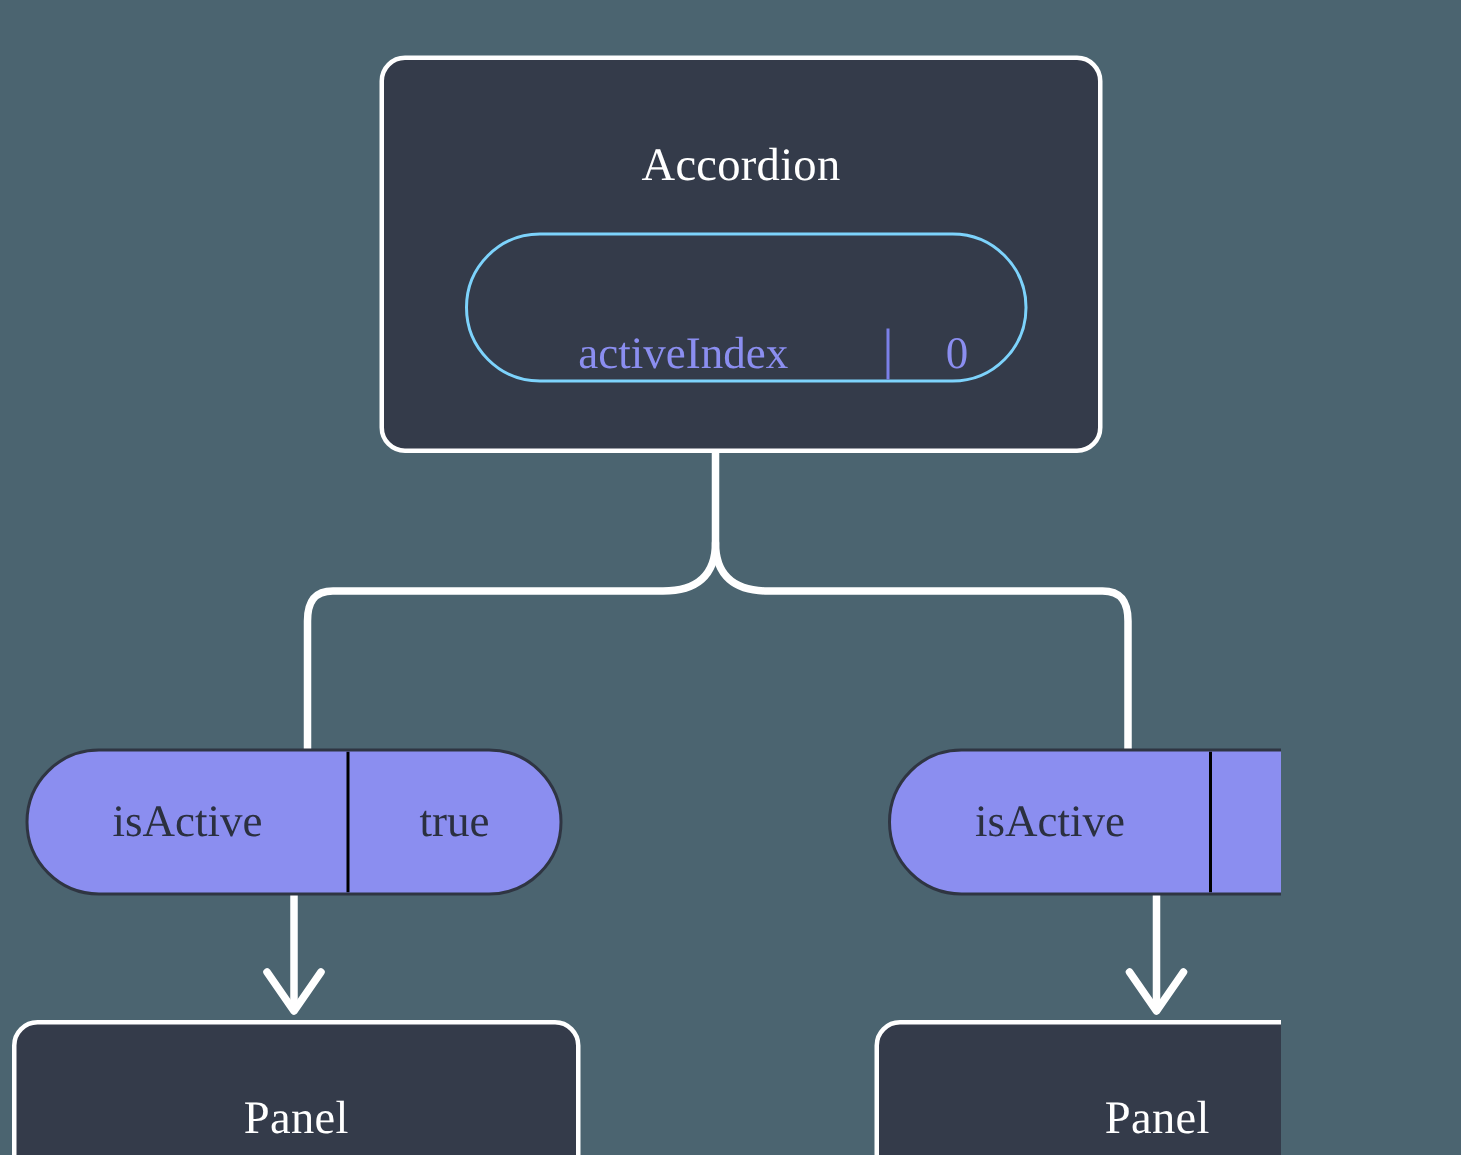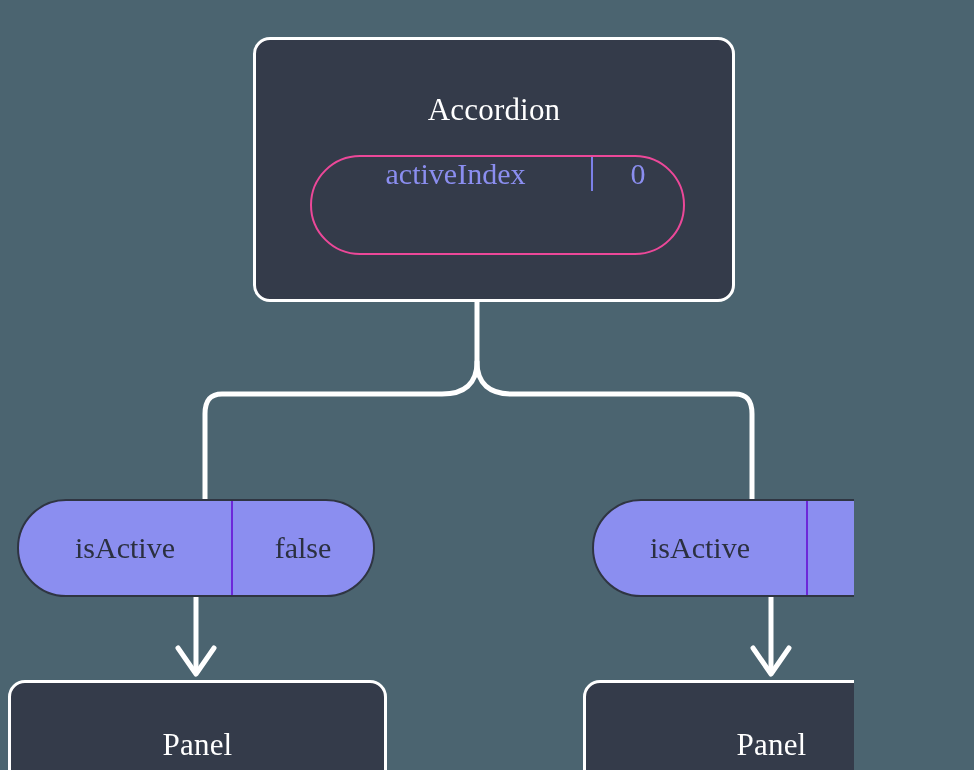--- a/index.html
+++ b/index.html
@@ -59,24 +59,24 @@
   #accordion-title { top: 52px; }
 
   
   #activeindex-pill {
     position: absolute;
     left: 54px;
     top: 115px;
     width: 375px;
     height: 100px;
     box-sizing: border-box;
-    border: 2px solid #ec4899;
+    border: 2px solid #7dd3fc;
     border-radius: 50px;
     display: flex;
-    align-items: flex-start;
+    align-items: flex-end;
     z-index: 3;
   }
   #activeindex-pill .pill-key,
   #activeindex-pill .pill-val {
     display: flex;
     align-items: center;
     justify-content: center;
     color: #8b8ef0;
     font-size: 30px;
     white-space: nowrap;
@@ -108,21 +108,21 @@
   .state-pill .pill-val {
     display: flex;
     align-items: center;
     justify-content: center;
     color: #2b3040;
     font-size: 30px;
     white-space: nowrap;
     box-sizing: border-box;
   }
   .state-pill .pill-key {
-    border-right: 2px solid #6d28d9;
+    border-right: 2px solid #000000;
   }
   .state-pill .pill-val {
     flex: 1;
   }
 
   #isactive-pill-left {
     left: 17px;
     top: 467px;
     width: 358px;
   }
@@ -180,21 +180,21 @@
     <div class="comp-title" id="accordion-title">Accordion</div>
 
     <div id="activeindex-pill">
       <div class="pill-key">activeIndex</div>
       <div class="pill-val">0</div>
     </div>
   </div>
 
   <div class="state-pill" id="isactive-pill-left">
     <div class="pill-key">isActive</div>
-    <div class="pill-val">false</div>
+    <div class="pill-val">true</div>
   </div>
 
   <div class="state-pill" id="isactive-pill-right">
     <div class="pill-key">isActive</div>
   </div>
 
   <div class="comp-box" id="panel-box-left">
     <div class="comp-title" id="panel-title-left">Panel</div>
   </div>
 

